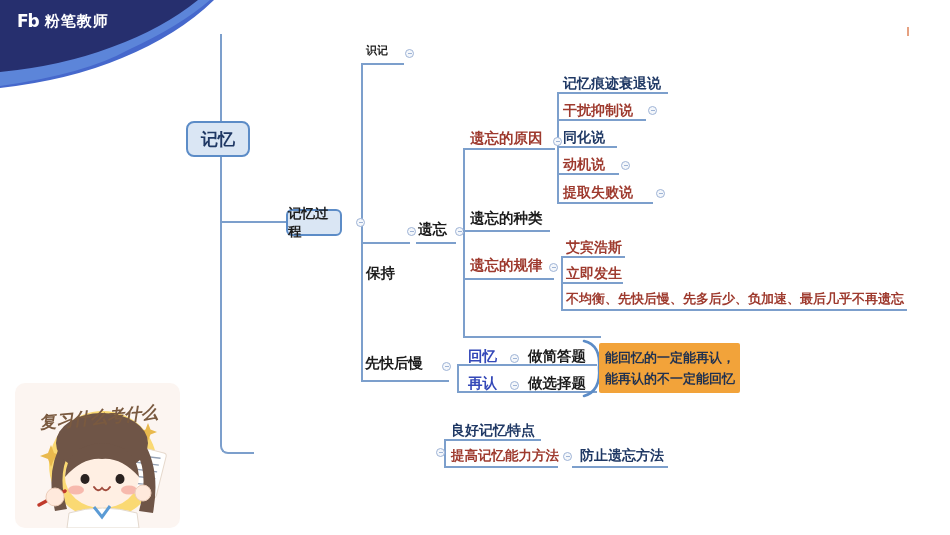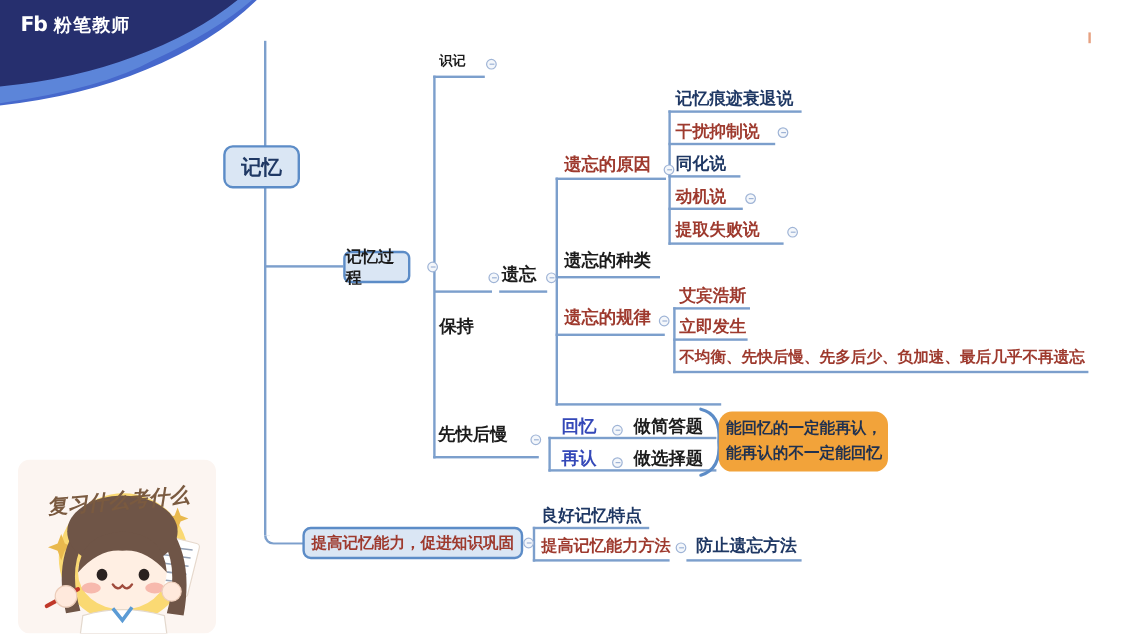--- a/index.html
+++ b/index.html
@@ -144,28 +144,25 @@
 
   <span class="t blue" style="left:468px;top:375px;font-size:14.5px;">再认</span>
   <span class="dot" style="left:510px;top:381px;"></span>
   <span class="t black" style="left:528px;top:375px;font-size:14.5px;">做选择题</span>
   <div class="hl" style="left:457px;top:391px;width:140px;"></div>
 
   <svg style="position:absolute;left:581px;top:339px;" width="24" height="60" viewBox="0 0 24 60">
     <path d="M3,2 Q20,6 18,29 Q20,52 3,57" fill="none" stroke="#5c8cc7" stroke-width="2.6" stroke-linecap="round"></path>
   </svg>
 
-  <div class="callout" style="left:599px;top:343px;width:141px;height:50px;border-radius:11px;">
+  <div class="callout" style="left:599px;top:343px;width:141px;height:50px;">
     <div>能回忆的一定能再认，</div>
     <div>能再认的不一定能回忆</div>
   </div>
 
-  <div class="nodebox" style="left:252px;top:439px;width:184px;height:27px;border-radius:7px;font-size:13px;color:#9e3a2e;">
-    <span>提高记忆能力，促进知识巩固</span>
-  </div>
   <span class="dot" style="left:436px;top:448px;"></span>
 
   <span class="t navy" style="left:451px;top:422px;font-size:14px;">良好记忆特点</span>
   <div class="hl" style="left:444px;top:439px;width:97px;"></div>
 
   <span class="t red" style="left:451px;top:447px;font-size:13.5px;">提高记忆能力方法</span>
   <span class="dot" style="left:563px;top:452px;"></span>
   <span class="t navy" style="left:580px;top:447px;font-size:14px;">防止遗忘方法</span>
   <div class="hl" style="left:444px;top:466px;width:114px;"></div>
   <div class="hl" style="left:572px;top:466px;width:96px;"></div>

